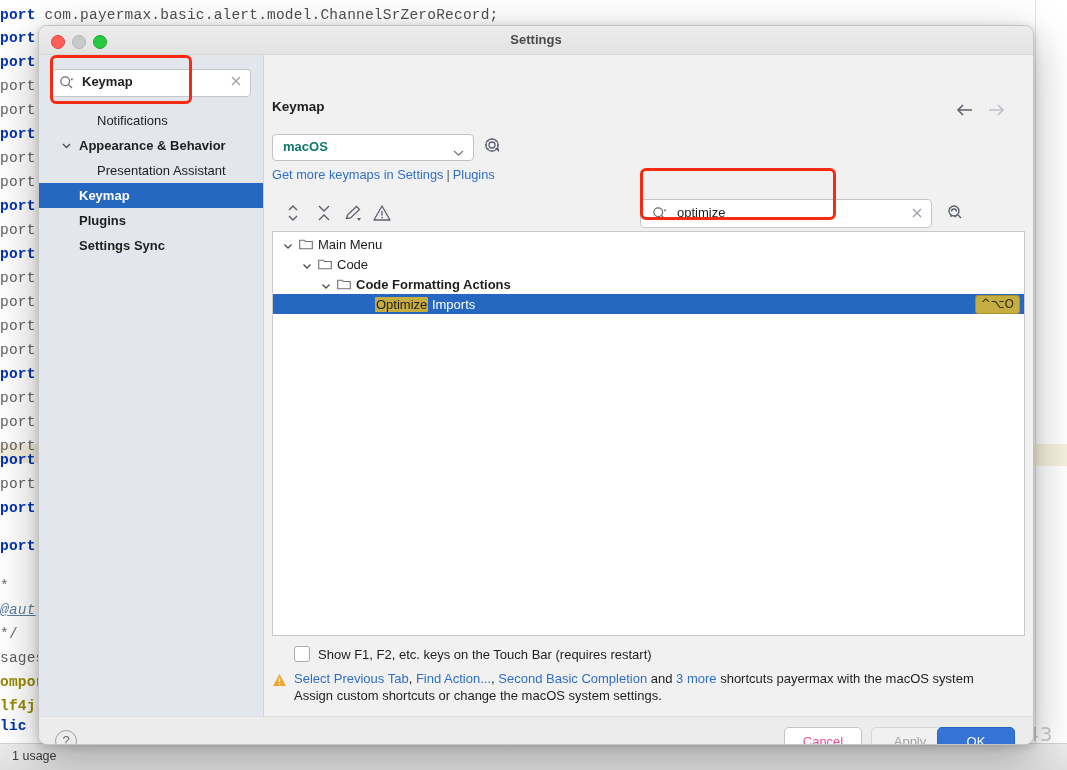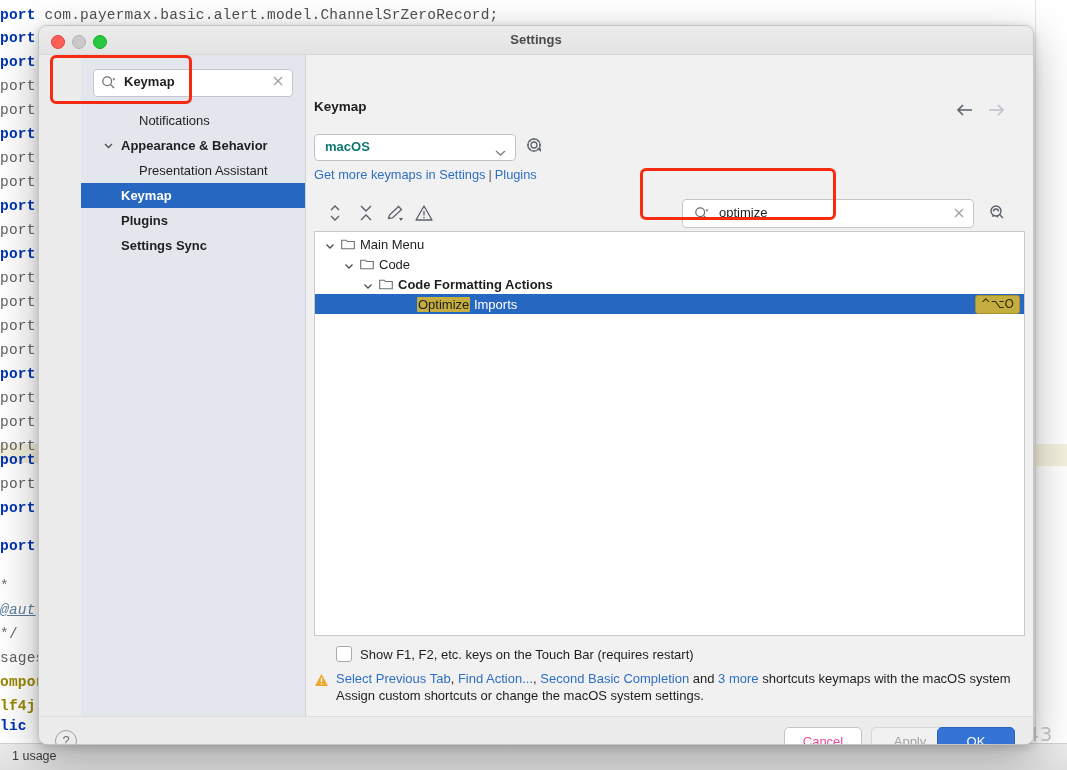--- a/index.html
+++ b/index.html
@@ -71,21 +71,21 @@
   }
   .traffic{position:absolute;top:9px;width:12px;height:12px;border-radius:50%;}
   .tl-red{left:12px;background:#ff5f57;border:1px solid #e0443e;}
   .tl-yellow{left:33px;background:#c9c9c9;border:1px solid #b4b4b4;}
   .tl-green{left:54px;background:#28c840;border:1px solid #1aab29;}
   #title-text{
     position:absolute;left:0;right:0;top:6px;text-align:center;
     font-size:13px;font-weight:bold;color:#4a4a4a;
   }
 
-  #body{display:flex;height:661px;margin-left:42px;}
+  #body{display:flex;height:661px;}
 
   
   #sidebar{
     width:224px;background:#e3e7ed;border-right:1px solid #d0d4da;
     position:relative;flex:none;
   }
   #side-search{
     position:absolute;left:12px;top:14px;width:198px;height:26px;
     background:#ffffff;border:1px solid #c3c7cc;border-radius:4px;
   }
@@ -442,21 +442,21 @@
       </div>
 
       <div id="conflict">
         <span class="warn-ico">
           <svg width="15" height="14" viewBox="0 0 15 14">
             <path d="M7.5 1 L14 13 L1 13 Z" fill="#f0a732"></path>
             <line x1="7.5" y1="5" x2="7.5" y2="9" stroke="#ffffff" stroke-width="1.3"></line>
             <circle cx="7.5" cy="11" r="0.8" fill="#ffffff"></circle>
           </svg>
         </span>
-        <span class="line1"><a href="#">Select Previous Tab</a><span>, </span><a href="#">Find Action...</a><span>, </span><a href="#">Second Basic Completion</a><span> and </span><a href="#">3 more</a><span> shortcuts keymaps with the macOS system</span></span>
+        <span class="line1"><a href="#">Select Previous Tab</a><span>, </span><a href="#">Find Action...</a><span>, </span><a href="#">Second Basic Completion</a><span> and </span><a href="#">3 more</a><span> shortcuts payermax with the macOS system</span></span>
         <span class="line2">Assign custom shortcuts or change the macOS system settings.</span>
       </div>
 
     </div>
   </div>
 
   <div id="footer">
     <div id="help-btn">?</div>
     <div class="dlgbtn" id="btn-cancel">Cancel</div>
     <div class="dlgbtn" id="btn-apply">Apply</div>

